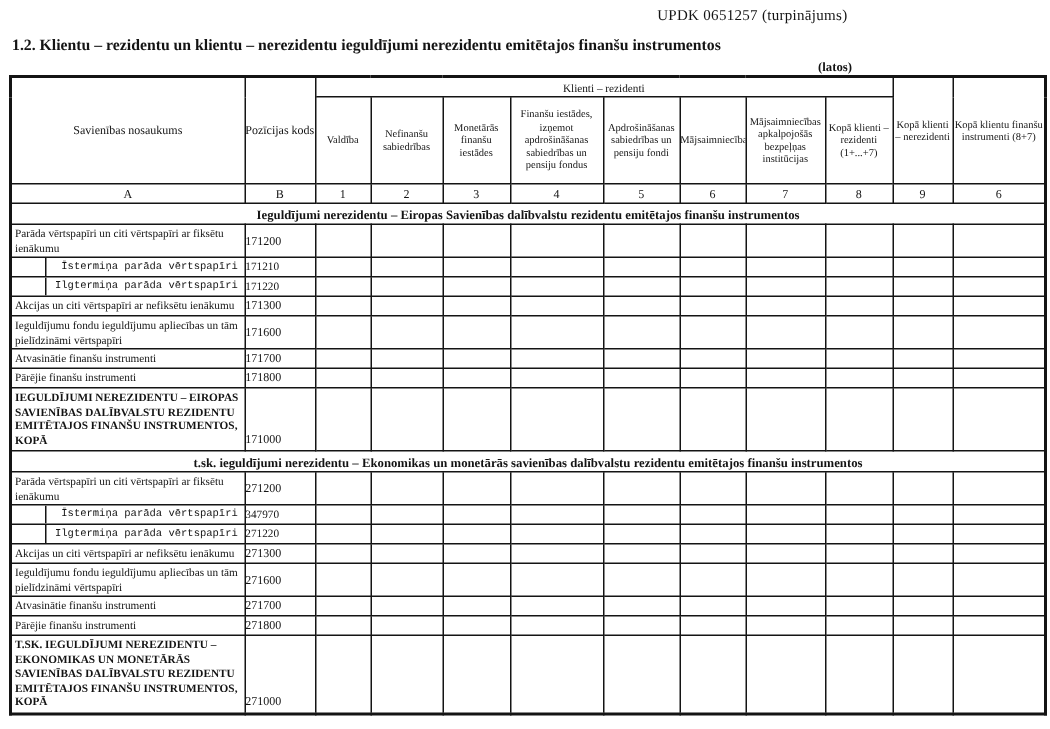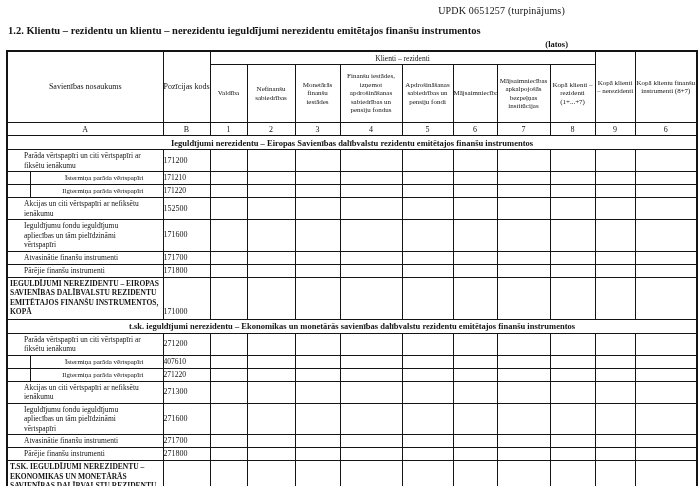--- a/index.html
+++ b/index.html
@@ -26,29 +26,30 @@
     vertical-align:middle;
     overflow:hidden;
   }
   thead th{font-size:7px;line-height:8.5px;text-align:center;padding:1px;}
   th.grp{height:12px;font-size:7.5px;line-height:9px;}
   th.name-h,th.code-h{font-size:8px;line-height:9.5px;}
   tr.colheads th{height:57px;}
   tr.idx-row td{height:12px;font-size:8px;line-height:11px;text-align:center;}
 
   td.sec{height:13px;text-align:center;font-weight:bold;font-size:8.5px;line-height:12px;}
-  td.name{font-size:7.5px;line-height:9.5px;text-align:left;vertical-align:top;padding:1px 16px;}
+  td.name{font-size:7.5px;line-height:9.5px;text-align:left;vertical-align:top;padding:1px 2px;}
   td.code{font-size:8px;text-align:left;line-height:10px;}
   tr.row-normal{height:13px;}
   tr.row-sub{height:13px;}
   tr.row-sub td.name{padding:0;vertical-align:middle;}
   .sub-inner{
     border-left:1px solid #141414;margin-left:22px;
-    text-align:right;font-size:7px;line-height:12px;height:12px;padding-right:19px;
+    text-align:right;font-size:7px;line-height:12px;height:12px;padding-right:4px;
     white-space:nowrap;
+    font-family:Liberation Mono, monospace;
   }
   tr.row-sub td.code{font-size:7.5px;margin-left:20px;}
   tr.row-total td.name{font-weight:bold;font-size:7.5px;line-height:9.5px;padding:1px 2px 2px 2px;}
   tr.row-total td.code{vertical-align:bottom;padding-bottom:2px;}
 </style>
 </head>
 <body>
 
 <div class="page">
 
@@ -149,21 +150,21 @@
           <td class="data"></td>
           <td class="data"></td>
           <td class="data"></td>
           <td class="data"></td>
           <td class="data"></td>
           <td class="data"></td>
           <td class="data"></td>
         </tr>
         <tr class="row-normal">
           <td class="name">Akcijas un citi vērtspapīri ar nefiksētu ienākumu</td>
-          <td class="code">152500</td>
+          <td class="code">171300</td>
           <td class="data"></td>
           <td class="data"></td>
           <td class="data"></td>
           <td class="data"></td>
           <td class="data"></td>
           <td class="data"></td>
           <td class="data"></td>
           <td class="data"></td>
           <td class="data"></td>
           <td class="data"></td>
@@ -238,21 +239,21 @@
           <td class="data"></td>
           <td class="data"></td>
           <td class="data"></td>
           <td class="data"></td>
           <td class="data"></td>
         </tr>
         <tr class="row-sub">
           <td class="name">
             <div class="sub-inner">Īstermiņa parāda vērtspapīri</div>
           </td>
-          <td class="code">407610</td>
+          <td class="code">347970</td>
           <td class="data"></td>
           <td class="data"></td>
           <td class="data"></td>
           <td class="data"></td>
           <td class="data"></td>
           <td class="data"></td>
           <td class="data"></td>
           <td class="data"></td>
           <td class="data"></td>
           <td class="data"></td>

